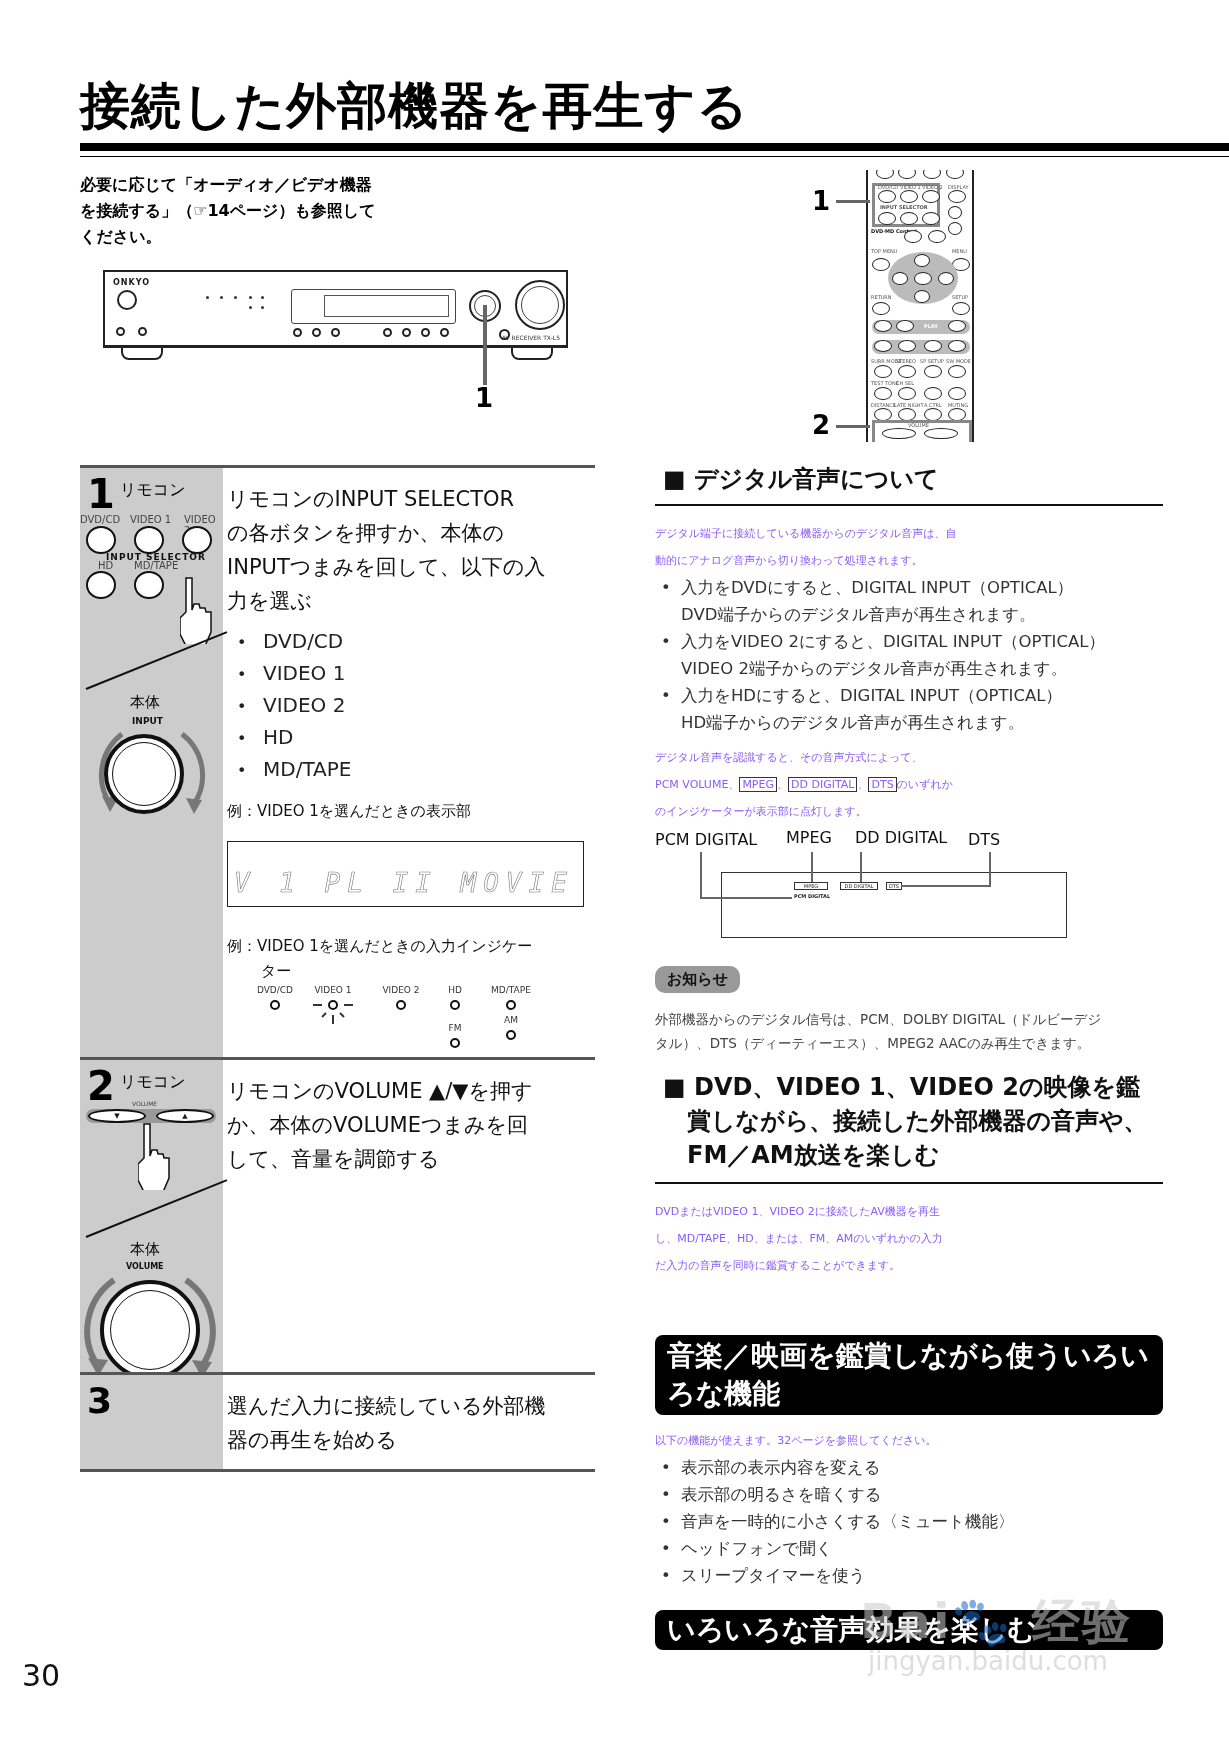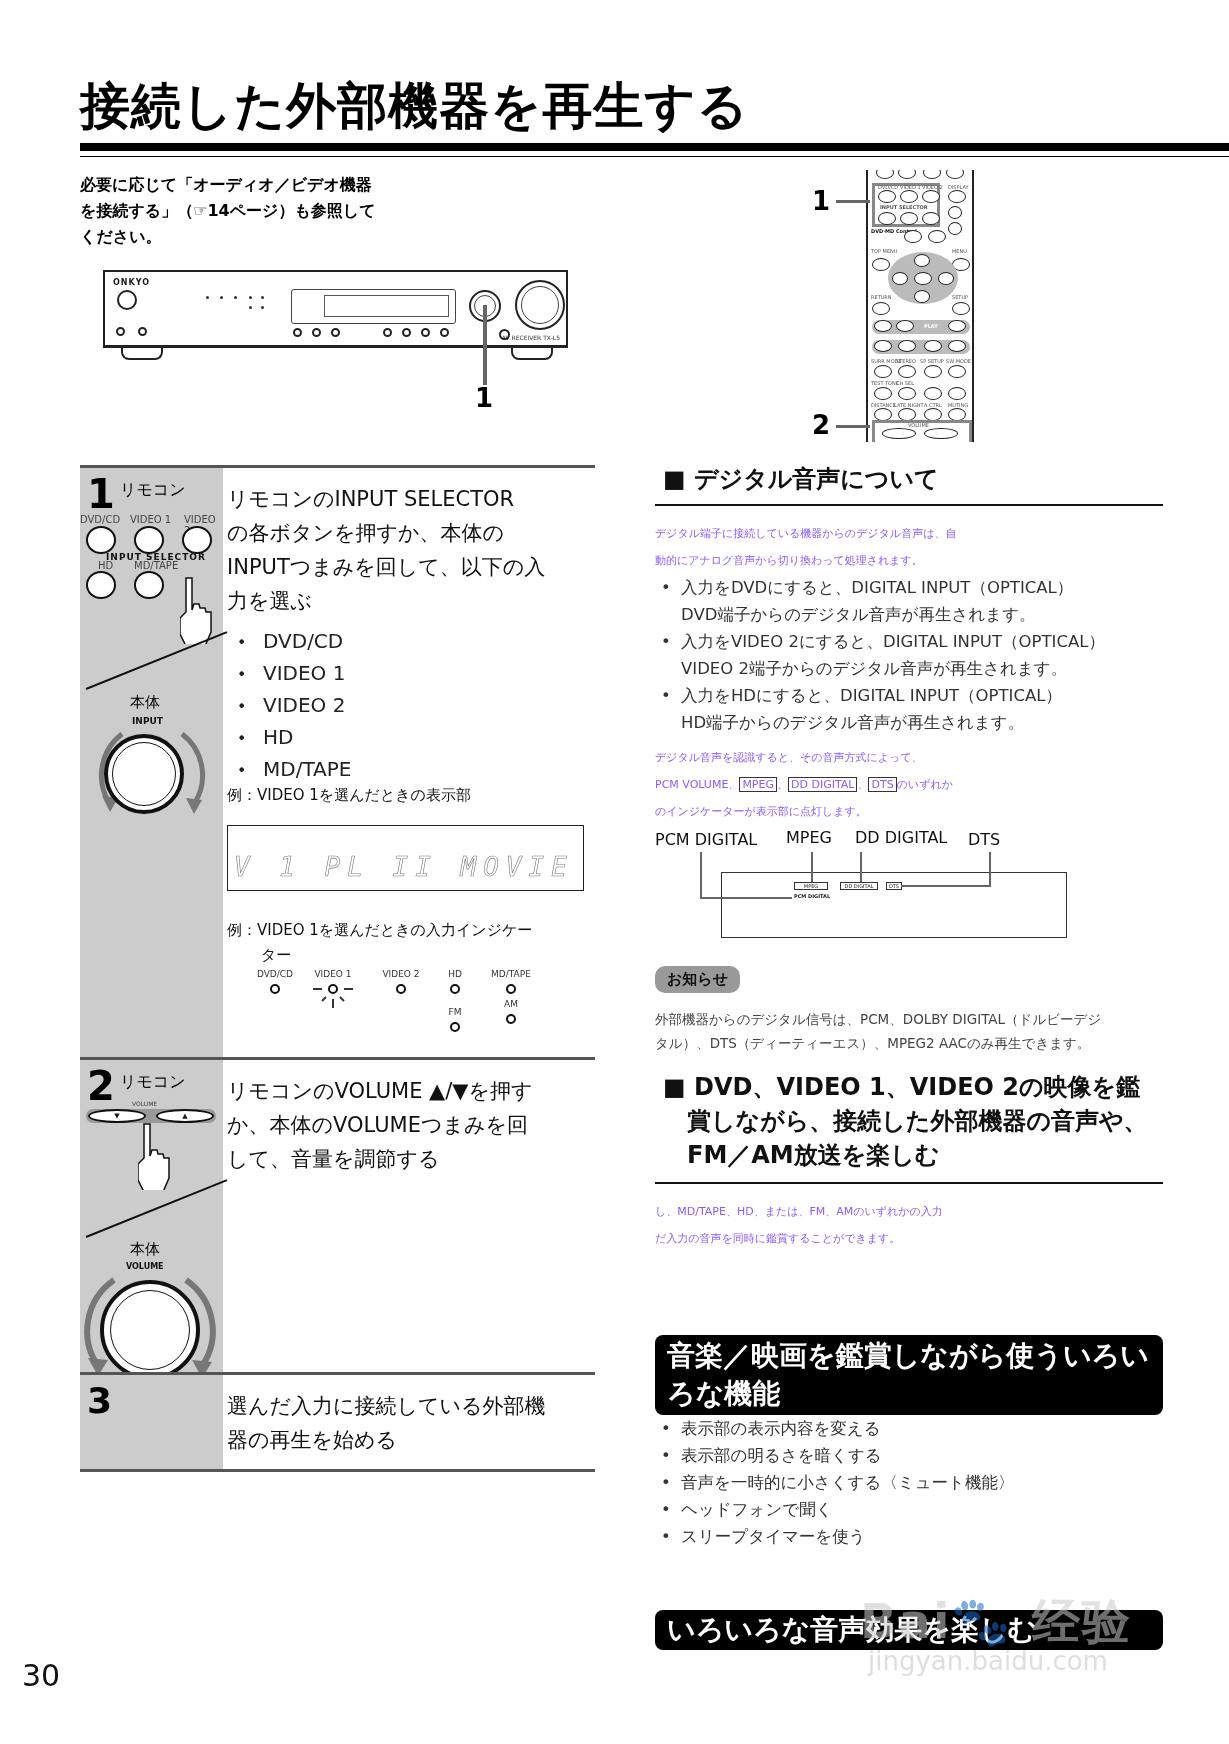--- a/index.html
+++ b/index.html
@@ -42,21 +42,21 @@
   .steps { left: 80px; top: 465px; width: 515px; }
   .step { position: relative; display: flex; border-top: 3px solid #555; }
   .step-left { width: 143px; background: #cccccc; position: relative; flex-shrink: 0; }
   .step-right { flex: 1; padding: 14px 0 0 4px; position: relative; }
   .step-num { position: absolute; left: 7px; top: 4px; font-size: 40px; font-weight: bold; color: #000; line-height: 44px; }
   .step-remote-lbl { position: absolute; left: 40px; top: 12px; font-size: 16px; color: #000; }
   .step-text { font-size: 21px; line-height: 34px; color: #111; }
   .bullets { list-style: none; margin-top: 8px; }
   .bullets li { font-size: 20px; line-height: 31px; color: #222; padding-left: 10px; }
   .bullets li::before { content: "•"; display: inline-block; width: 26px; font-size: 16px; }
-  .example-label { font-size: 15px; color: #111; }
+  .example-label { font-size: 15px; color: #111; margin-top: 16px; }
   .fl-display { margin-top: 20px; width: 357px; height: 66px; border: 1.5px solid #222; position: relative; }
   .fl-text { position: absolute; left: 6px; top: 26px; font-family: "DejaVu Sans Mono", monospace; font-size: 26px; font-style: italic; letter-spacing: 7px; color: transparent; -webkit-text-stroke: 0.6px #777; }
   .ind-row { position: relative; height: 90px; }
   .ind { position: absolute; text-align: center; width: 60px; }
   .ind-lbl { font-size: 9px; color: #333; display: block; }
   .ind-dot { display: inline-block; width: 10px; height: 10px; border-radius: 50%; border: 2.5px solid #111; margin-top: 2px; }
 
   .rc-btn { position: absolute; width: 30px; height: 28px; border: 2px solid #111; border-radius: 50%; background: #fff; }
   .rc-lbl { position: absolute; font-size: 10px; color: #444; }
   .hand { position: absolute; }
@@ -404,30 +404,32 @@
 </div>
 
 <div class="abs" style="left:655px;top:1070px;width:508px;">
   <div class="sec-head" style="padding-left:8px;line-height:34px;">
     <div>■ DVD、VIDEO 1、VIDEO 2の映像を鑑</div>
     <div style="padding-left:24px;">賞しながら、接続した外部機器の音声や、</div>
     <div style="padding-left:24px;">FM／AM放送を楽しむ</div>
   </div>
   <div class="sec-rule" style="margin-top:10px;"></div>
   <div class="para" style="margin-top:14px;">
+    <div>DVDまたはVIDEO 1、VIDEO 2に接続したAV機器を再生</div>
     <div>し、MD/TAPE、HD、または、FM、AMのいずれかの入力</div>
     <div>だ入力の音声を同時に鑑賞することができます。</div>
   </div>
 </div>
 
 <div class="abs" style="left:655px;top:1335px;width:508px;">
   <div class="black-banner">
     <div>音楽／映画を鑑賞しながら使ういろい</div>
     <div>ろな機能</div>
   </div>
+  <div class="para" style="margin-top:12px;">以下の機能が使えます。32ページを参照してください。</div>
   <ul class="para-list">
     <li>表示部の表示内容を変える</li>
     <li>表示部の明るさを暗くする</li>
     <li>音声を一時的に小さくする〈ミュート機能〉</li>
     <li>ヘッドフォンで聞く</li>
     <li>スリープタイマーを使う</li>
   </ul>
 </div>
 
 <div class="abs" style="left:655px;top:1610px;width:508px;">

